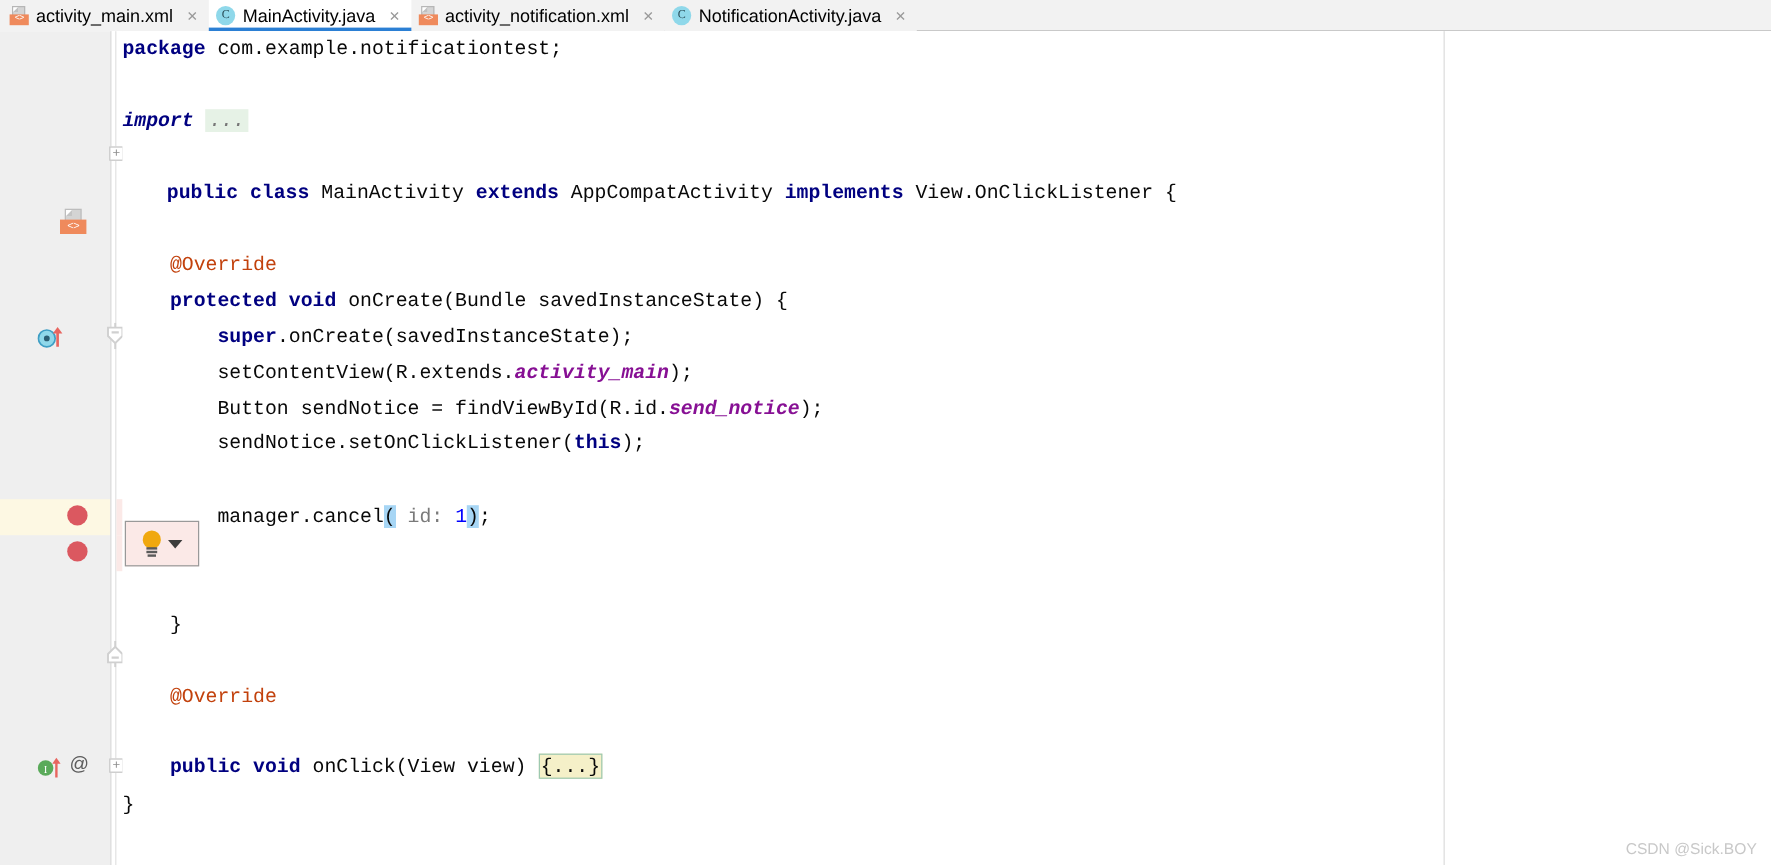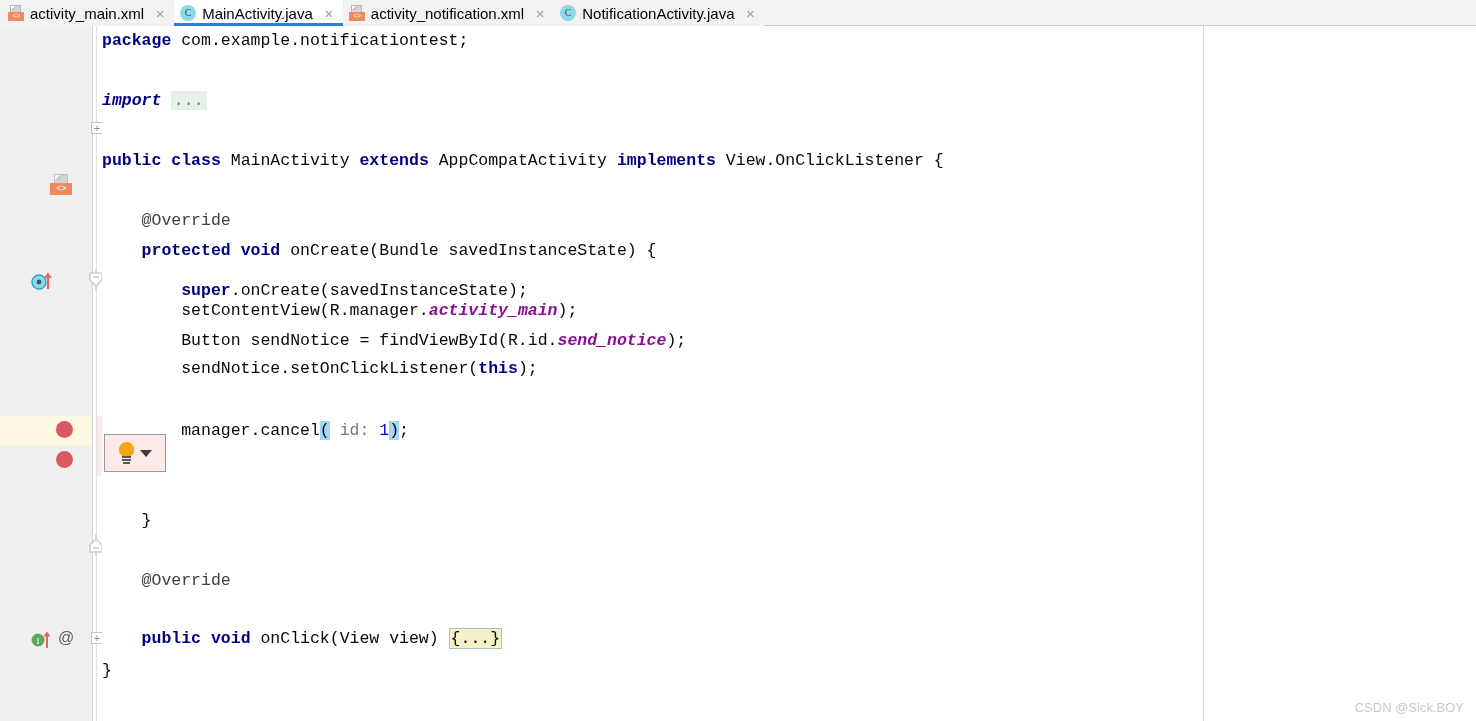--- a/index.html
+++ b/index.html
@@ -170,21 +170,21 @@
     line-height: 30px;
     font-family: "Liberation Mono", monospace;
     font-size: 16.5px;
     color: #080808;
     white-space: pre;
     padding-left: 0px;
   }
 
   
   .kw      { color: #000080; font-weight: bold; }
-  .anno    { color: #404040; }
+  .anno    { color: #c2410c; }
   .field   { color: #871094; font-weight: bold; font-style: italic; }
   .sfield  { color: #871094; font-weight: bold; font-style: italic; }
   .plain   { color: #080808; }
   .hintpar { color: #7a7a7a; font-style: normal; }
   .num     { color: #0000ff; }
   .brmatch { background: #a7d6f5; }
   .foldph  { background: #f5f0c8; border: 1px solid #9dc9b0; padding: 0 1px; }
   .importdots { background: #e6f2e6; padding: 0 3px; color: #777777; }
 
   
@@ -491,29 +491,29 @@
       <path d="M5 14 L11 14" stroke="#d0d0d0" stroke-width="1.8"></path>
       <path d="M8 5 L8 0" stroke="#d0d0d0" stroke-width="1.6"></path>
     </svg>
 
     <div class="code-area">
 
       <div class="codeline" style="top:0px;"><span class="kw">package</span> <span class="plain">com.example.notificationtest;</span></div>
 
       <div class="codeline" style="top:60px;font-style:italic;"><span class="kw">import</span> <span class="importdots">...</span></div>
 
-      <div class="codeline" style="top:120px;"><span class="kw">public class</span> <span class="plain">MainActivity </span><span class="kw">extends</span><span class="plain"> AppCompatActivity </span><span class="kw">implements</span><span class="plain"> View.OnClickListener {</span></div>
+      <div class="codeline" style="top:120px;margin-left:37px;"><span class="kw">public class</span> <span class="plain">MainActivity </span><span class="kw">extends</span><span class="plain"> AppCompatActivity </span><span class="kw">implements</span><span class="plain"> View.OnClickListener {</span></div>
 
       <div class="codeline anno" style="top:180px;">    @Override</div>
 
       <div class="codeline" style="top:210px;"><span class="plain">    </span><span class="kw">protected void</span><span class="plain"> onCreate(Bundle savedInstanceState) {</span></div>
 
-      <div class="codeline" style="top:250px;"><span class="plain">        </span><span class="kw">super</span><span class="plain">.onCreate(savedInstanceState);</span></div>
-
-      <div class="codeline" style="top:270px;"><span class="plain">        setContentView(R.manager.</span><span class="field">activity_main</span><span class="plain">);</span></div>
+      <div class="codeline" style="top:240px;"><span class="plain">        </span><span class="kw">super</span><span class="plain">.onCreate(savedInstanceState);</span></div>
+
+      <div class="codeline" style="top:270px;"><span class="plain">        setContentView(R.extends.</span><span class="field">activity_main</span><span class="plain">);</span></div>
 
       <div class="codeline" style="top:300px;"><span class="plain">        Button sendNotice = findViewById(R.id.</span><span class="field">send_notice</span><span class="plain">);</span></div>
 
       <div class="codeline" style="top:328px;"><span class="plain">        sendNotice.setOnClickListener(</span><span class="kw">this</span><span class="plain">);</span></div>
 
 
       <div class="codeline" style="top:390px;"><span class="plain">        manager.cancel</span><span class="brmatch">(</span><span class="plain"> </span><span class="hintpar">id:</span><span class="plain"> </span><span class="num">1</span><span class="brmatch">)</span><span class="plain">;</span></div>
 
       <div class="codeline" style="top:480px;"><span class="plain">    }</span></div>
 

